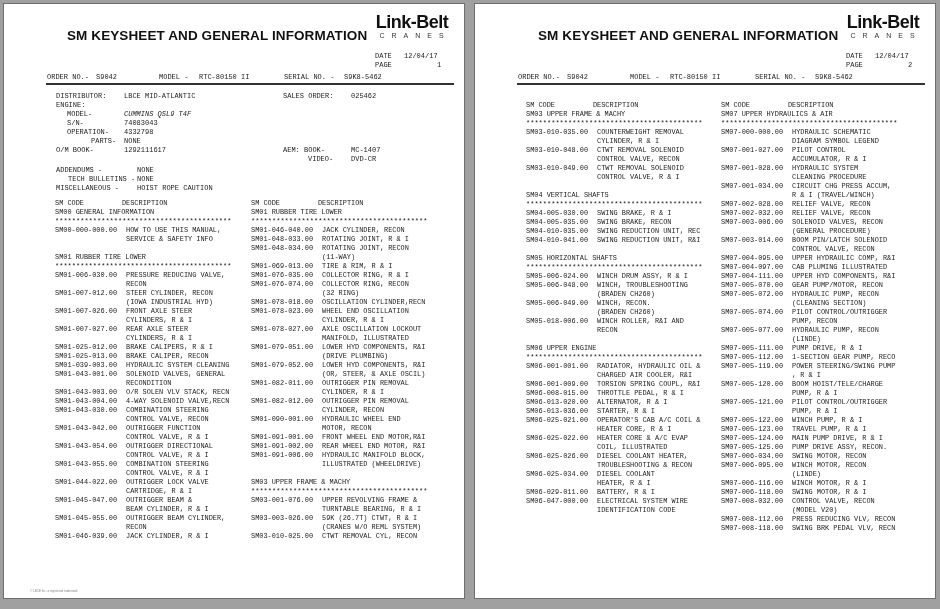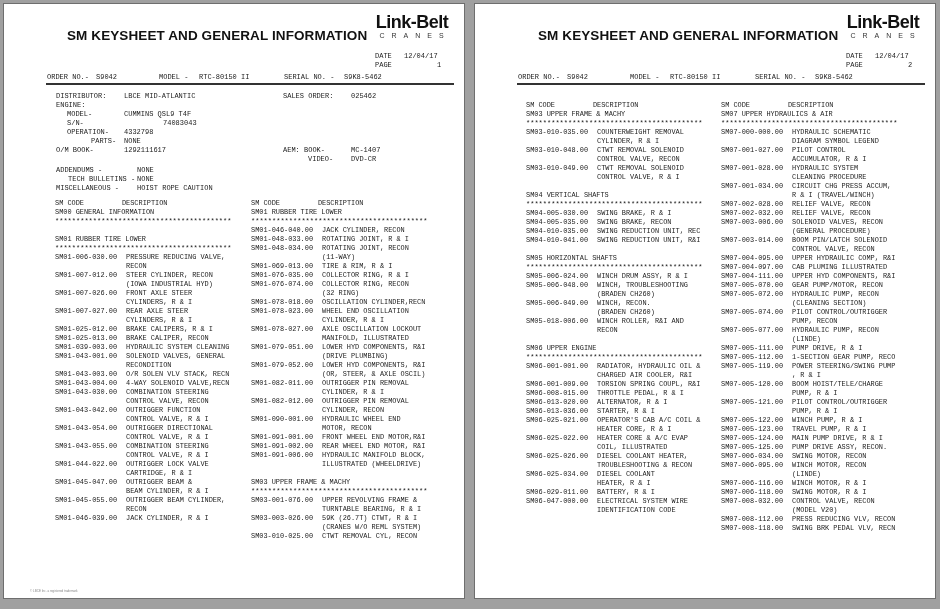--- a/index.html
+++ b/index.html
@@ -44,23 +44,23 @@
   <div class="abs mono" style="left:340px;top:69px;">S9K8-5462</div>
   <div class="rule"></div>
 
   <div>
     <div class="abs mono" style="left:52px;top:88px;">DISTRIBUTOR:</div>
     <div class="abs mono" style="left:120px;top:88px;">LBCE MID-ATLANTIC</div>
     <div class="abs mono" style="left:279px;top:88px;">SALES ORDER:</div>
     <div class="abs mono" style="left:347px;top:88px;">025462</div>
     <div class="abs mono" style="left:52px;top:97px;">ENGINE:</div>
     <div class="abs mono" style="left:63px;top:106px;">MODEL-</div>
-    <div class="abs mono" style="left:120px;top:106px;">CUMMINS QSL9 T4F</div>
+    <div class="abs mono" style="left:120px;top:106px;font-style:italic;">CUMMINS QSL9 T4F</div>
     <div class="abs mono" style="left:63px;top:115px;">S/N-</div>
-    <div class="abs mono" style="left:120px;top:115px;margin-left:39px;">74083043</div>
+    <div class="abs mono" style="left:120px;top:115px;">74083043</div>
     <div class="abs mono" style="left:63px;top:124px;">OPERATION-</div>
     <div class="abs mono" style="left:120px;top:124px;">4332798</div>
     <div class="abs mono" style="left:63px;top:133px;padding-left:24px;">PARTS-</div>
     <div class="abs mono" style="left:120px;top:133px;">NONE</div>
     <div class="abs mono" style="left:52px;top:142px;">O/M BOOK-</div>
     <div class="abs mono" style="left:120px;top:142px;">1292111617</div>
     <div class="abs mono" style="left:279px;top:142px;">AEM: BOOK-</div>
     <div class="abs mono" style="left:347px;top:142px;">MC-1407</div>
     <div class="abs mono" style="left:304px;top:151px;">VIDEO-</div>
     <div class="abs mono" style="left:347px;top:151px;">DVD-CR</div>
@@ -69,20 +69,24 @@
     <div class="abs mono" style="left:52px;top:171px;margin-left:12px;">TECH BULLETINS -</div>
     <div class="abs mono" style="left:133px;top:171px;">NONE</div>
     <div class="abs mono" style="left:52px;top:180px;">MISCELLANEOUS -</div>
     <div class="abs mono" style="left:133px;top:180px;">HOIST ROPE CAUTION</div>
   </div>
 
   <div class="col" id="p0c0" style="left:51px;top:195px;">
       <div class="hdr"><span>SM CODE</span><span style="display:inline-block;width:38px"></span><span>DESCRIPTION</span></div>
       <div class="hdr">SM00 GENERAL INFORMATION</div>
       <div class="stars">******************************************</div>
+      <div class="row">
+        <span class="code">SM00-000-000.00</span>
+        <span class="desc"><div>HOW TO USE THIS MANUAL,</div><div>SERVICE &amp; SAFETY INFO</div></span>
+      </div>
       <div class="gap"></div>
       <div class="hdr">SM01 RUBBER TIRE LOWER</div>
       <div class="stars">******************************************</div>
       <div class="row">
         <span class="code">SM01-006-030.00</span>
         <span class="desc"><div>PRESSURE REDUCING VALVE,</div><div>RECON</div></span>
       </div>
       <div class="row">
         <span class="code">SM01-007-012.00</span>
         <span class="desc"><div>STEER CYLINDER, RECON</div><div>(IOWA INDUSTRIAL HYD)</div></span>

